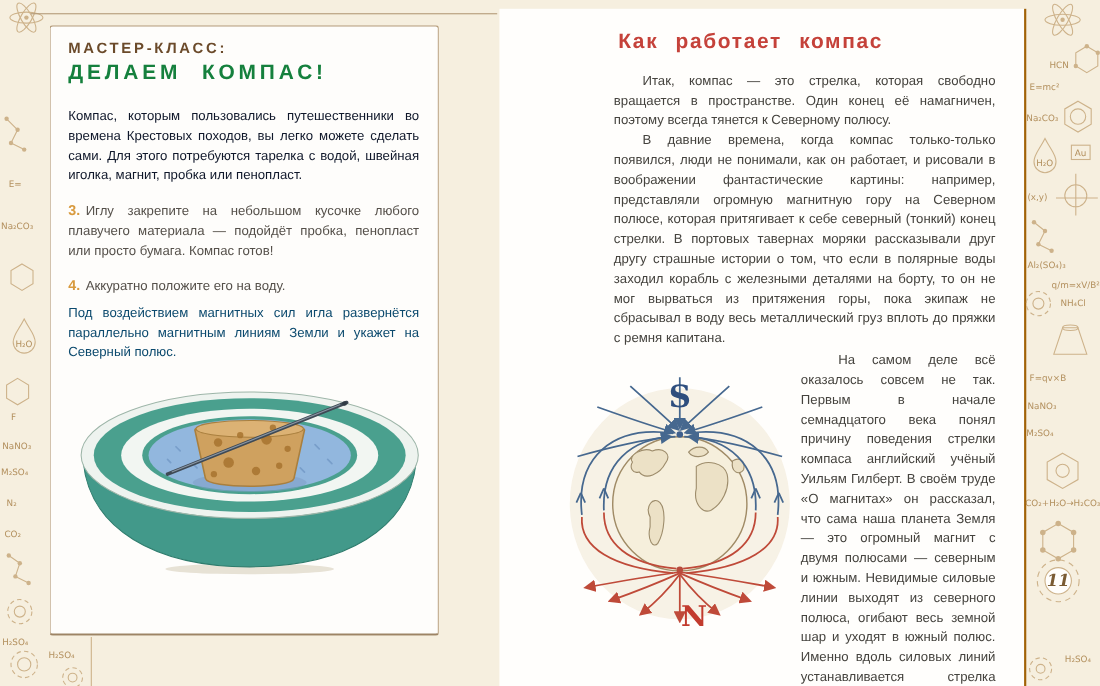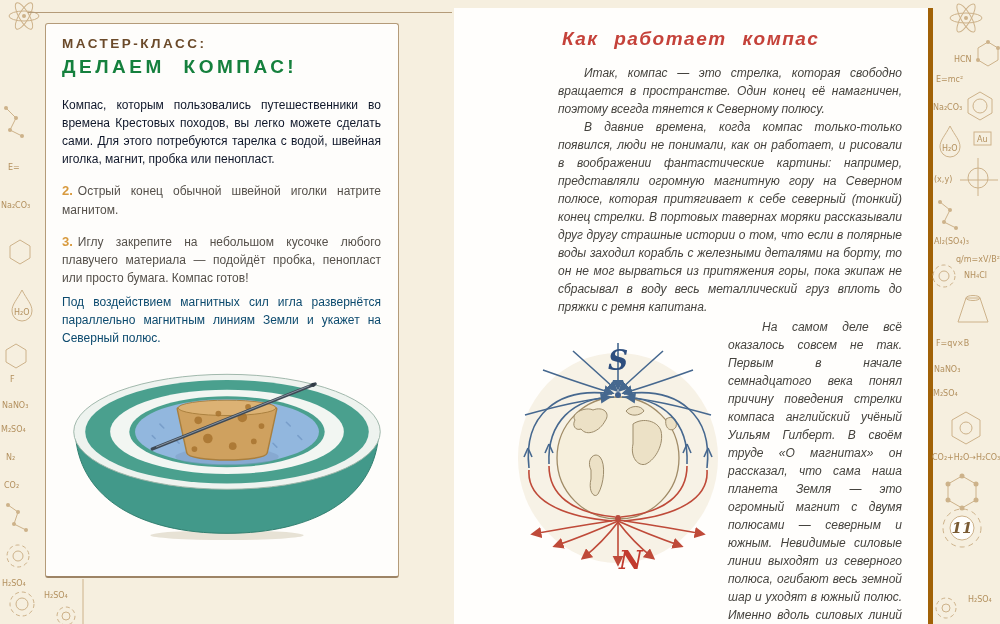--- a/index.html
+++ b/index.html
@@ -25,22 +25,22 @@
   .kicker{font-size:13.5px;font-weight:bold;letter-spacing:2.5px;color:#6b4a2a;}
   .card-title{font-size:19px;font-weight:bold;letter-spacing:3.5px;word-spacing:10px;color:#15803d;margin-top:5px;}
   .intro{margin:18px 0 0;font-size:12px;line-height:1.5;color:#0f172a;text-align:justify;}
   .step{margin:13px 0 0;font-size:12px;line-height:1.5;color:#55504a;text-align:justify;}
   .step .n{color:#d89a3e;font-weight:bold;font-size:13px;margin-right:5px;}
   .note{margin:6px 0 0;font-size:12px;line-height:1.5;color:#0c4a6e;text-align:justify;}
   .bowl{display:block;margin:12px auto 0;}
   
   .right-page{
     position:absolute;left:454px;top:8px;width:479px;height:616px;
-    background:#fffefc;border-right:5px solid #a16207;
-    box-sizing:border-box;padding:16px 26px 0 104px;font-style:italic;
+    background:#fffefc;border-right:2px solid #a16207;
+    box-sizing:border-box;padding:16px 26px 0 104px;
   }
   .rp-title{font-size:19px;font-weight:bold;letter-spacing:1.5px;word-spacing:9px;color:#c5423a;margin:4px 0 14px 4px;}
   .rp-para{font-size:12px;line-height:1.5;color:#45433e;text-align:justify;text-indent:26px;margin:0;}
   .fig-row{display:flex;margin-left:-43px;margin-top:2px;}
   .fig-svg{flex:0 0 auto;}
   .fig-text{flex:1;font-size:12px;line-height:1.5;color:#45433e;text-align:justify;text-indent:34px;margin:0 0 0 8px;}
   .pole-label{font-family:"DejaVu Serif","Liberation Serif",serif;font-weight:bold;}
   .pagenum{fill:#7a5b33;font-size:15px;font-weight:bold;font-style:italic;font-family:"DejaVu Serif","Liberation Serif",serif;}
 </style>
 </head>
@@ -105,24 +105,24 @@
   </g>
   <text class="doodle-text" x="44" y="20">H₂SO₄</text>
 </svg>
 
 <div class="left-card">
   <div class="kicker">МАСТЕР-КЛАСС:</div>
   <div class="card-title">ДЕЛАЕМ КОМПАС!</div>
   <p class="intro">Компас, которым пользовались путешественники во времена Крестовых походов, вы легко можете сделать сами. Для этого потребуются тарелка с водой, швейная иголка, магнит, пробка или пенопласт.</p>
 
   <p class="step">
-    <span class="n">2.</span><span>Острый конец обычной швейной иголки натрите магнитом.</span>
+    <span class="n">3.</span><span>Иглу закрепите на небольшом кусочке любого плавучего материала — подойдёт пробка, пенопласт или просто бумага. Компас готов!</span>
   </p>
   <p class="step">
-    <span class="n">3.</span><span>Иглу закрепите на небольшом кусочке любого плавучего материала — подойдёт пробка, пенопласт или просто бумага. Компас готов!</span>
+    <span class="n">4.</span><span>Аккуратно положите его на воду.</span>
   </p>
   <p class="note">Под воздействием магнитных сил игла развернётся параллельно магнитным линиям Земли и укажет на Северный полюс.</p>
 
   <svg class="bowl" width="330" height="182" viewBox="0 0 340 190" aria-hidden="true">
     <ellipse cx="170" cy="184" rx="80" ry="5" fill="#ddd6c4" opacity="0.7"></ellipse>
     <g>
       <path d="M12,82 C18,146 80,182 170,182 C260,182 322,146 328,82 L328,76 L12,76 Z" fill="#42998a" stroke="#2e7c6d" stroke-width="1"></path>
     </g>
     <g>
       <ellipse cx="170" cy="76" rx="160" ry="60" fill="#eef3ef" stroke="#9db5a8" stroke-width="1"></ellipse>

